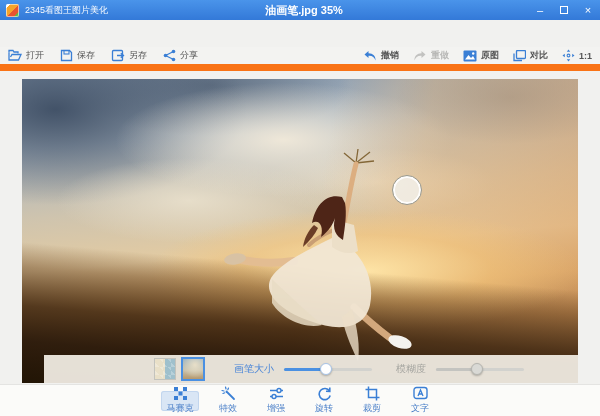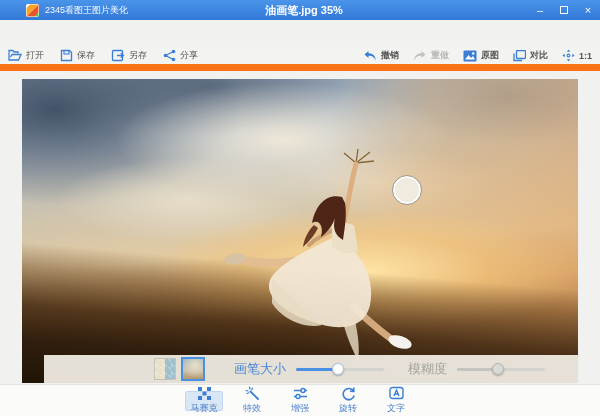--- a/index.html
+++ b/index.html
@@ -2,21 +2,21 @@
 <html><head>
 <meta charset="utf-8">
 <style>
   * { margin:0; padding:0; box-sizing:border-box; }
   html,body { width:600px; height:416px; overflow:hidden;
     font-family:"Liberation Sans","DejaVu Sans",sans-serif; }
   .app { width:600px; height:416px; display:flex; flex-direction:column; background:#f1f1ef; }
 
   
   .titlebar { height:20px; background:linear-gradient(#4a94ea,#3379d8); display:flex; align-items:center;
-    position:relative; color:#fff; flex:0 0 20px;padding-left:20px; }
+    position:relative; color:#fff; flex:0 0 20px; }
   .app-logo { width:13px; height:13px; margin-left:6px; border-radius:2px;
     background:linear-gradient(135deg,#fff 0 18%,#f6a42a 18% 52%,#e8542f 52% 78%,#64b644 78%);
     box-shadow:0 0 0 1px rgba(255,255,255,.55) inset; }
   .app-title { font-size:9px; margin-left:6px; opacity:.95; }
   .doc-title { position:absolute; left:8px; right:0; text-align:center; font-size:11px; font-weight:bold; }
   .win-btns { margin-left:auto; display:flex; align-items:center; height:100%; position:relative; z-index:2; }
   .win-btn { width:24px; height:100%; display:flex; align-items:center; justify-content:center;
     font-size:11px; color:#fff; cursor:pointer; }
   .max-box { width:8px; height:8px; border:1px solid #fff; display:inline-block; }
 
@@ -64,21 +64,21 @@
   }
   .mode-thumb.mosaic { background:
       linear-gradient(45deg, rgba(255,255,255,.25) 25%, transparent 25% 75%, rgba(255,255,255,.25) 75%),
       linear-gradient(90deg,#e9e0c8 0 50%,#9fc0cc 50%),
       #bcd; background-size:8px 8px, 100% 100%; }
   .mode-thumb.blur { background:
       radial-gradient(circle at 60% 30%, #e8dfc8, rgba(232,223,200,0) 70%),
       linear-gradient(180deg,#9db4c2 0%, #c9c3ad 55%, #b5986d 100%);
     border:2px solid #4a90e2; width:24px; height:24px; }
   .slider-group { display:flex; align-items:center; margin-left:24px; }
-  .slider-label { font-size:13px; color:#4a86d8; margin-right:10px; white-space:nowrap; }
+  .slider-label { font-size:10px; color:#4a86d8; margin-right:10px; white-space:nowrap; }
   .slider-group.disabled .slider-label { color:#a5a5a0;font-family:Liberation Serif, serif; }
   .slider { width:88px; height:3px; background:#d2d2ce; border-radius:2px; position:relative; cursor:pointer; }
   .slider .fill { height:100%; border-radius:2px; background:#4a90e2; width:48%; }
   .slider-group.disabled .slider .fill { background:#c4c4c0; }
   .slider .thumb { position:absolute; top:50%; left:48%; transform:translate(-50%,-50%);
     width:12px; height:12px; border-radius:50%; background:#fff; border:1px solid #a8c4e8;
     box-shadow:0 1px 2px rgba(0,0,0,.25); }
   .slider-group.disabled .slider .thumb { background:#d9d9d5; border-color:#b5b5b0; }
   .slider-group.disabled .slider { cursor:default; }
 
@@ -294,20 +294,29 @@
           <svg width="15" height="15" viewBox="0 0 15 15">
             <path d="M12.5 5 A5.6 5.6 0 1 0 13.2 9.5" fill="none" stroke="#3a7fd5" stroke-width="1.6"></path>
             <path d="M12.8 1.5 L12.8 5.4 L9 5.2" fill="none" stroke="#3a7fd5" stroke-width="1.6"></path>
           </svg>
         </span>
       <span class="tab-label">旋转</span>
     </div>
     <div class="tab">
       <span>
           <svg width="15" height="15" viewBox="0 0 15 15">
+            <path d="M3.5 0.5 V11.5 H14.5" fill="none" stroke="#3a7fd5" stroke-width="1.5"></path>
+            <path d="M0.5 3.5 H11.5 V14.5" fill="none" stroke="#3a7fd5" stroke-width="1.5"></path>
+          </svg>
+        </span>
+      <span class="tab-label">裁剪</span>
+    </div>
+    <div class="tab">
+      <span>
+          <svg width="15" height="15" viewBox="0 0 15 15">
             <rect x="1" y="1.5" width="13" height="11" rx="2.5" fill="none" stroke="#3a7fd5" stroke-width="1.4"></rect>
             <path d="M5 10 L7.5 4 L10 10 M5.9 8 H9.1" fill="none" stroke="#3a7fd5" stroke-width="1.3"></path>
           </svg>
         </span>
       <span class="tab-label">文字</span>
     </div>
   </div>
 
 </div>
 

